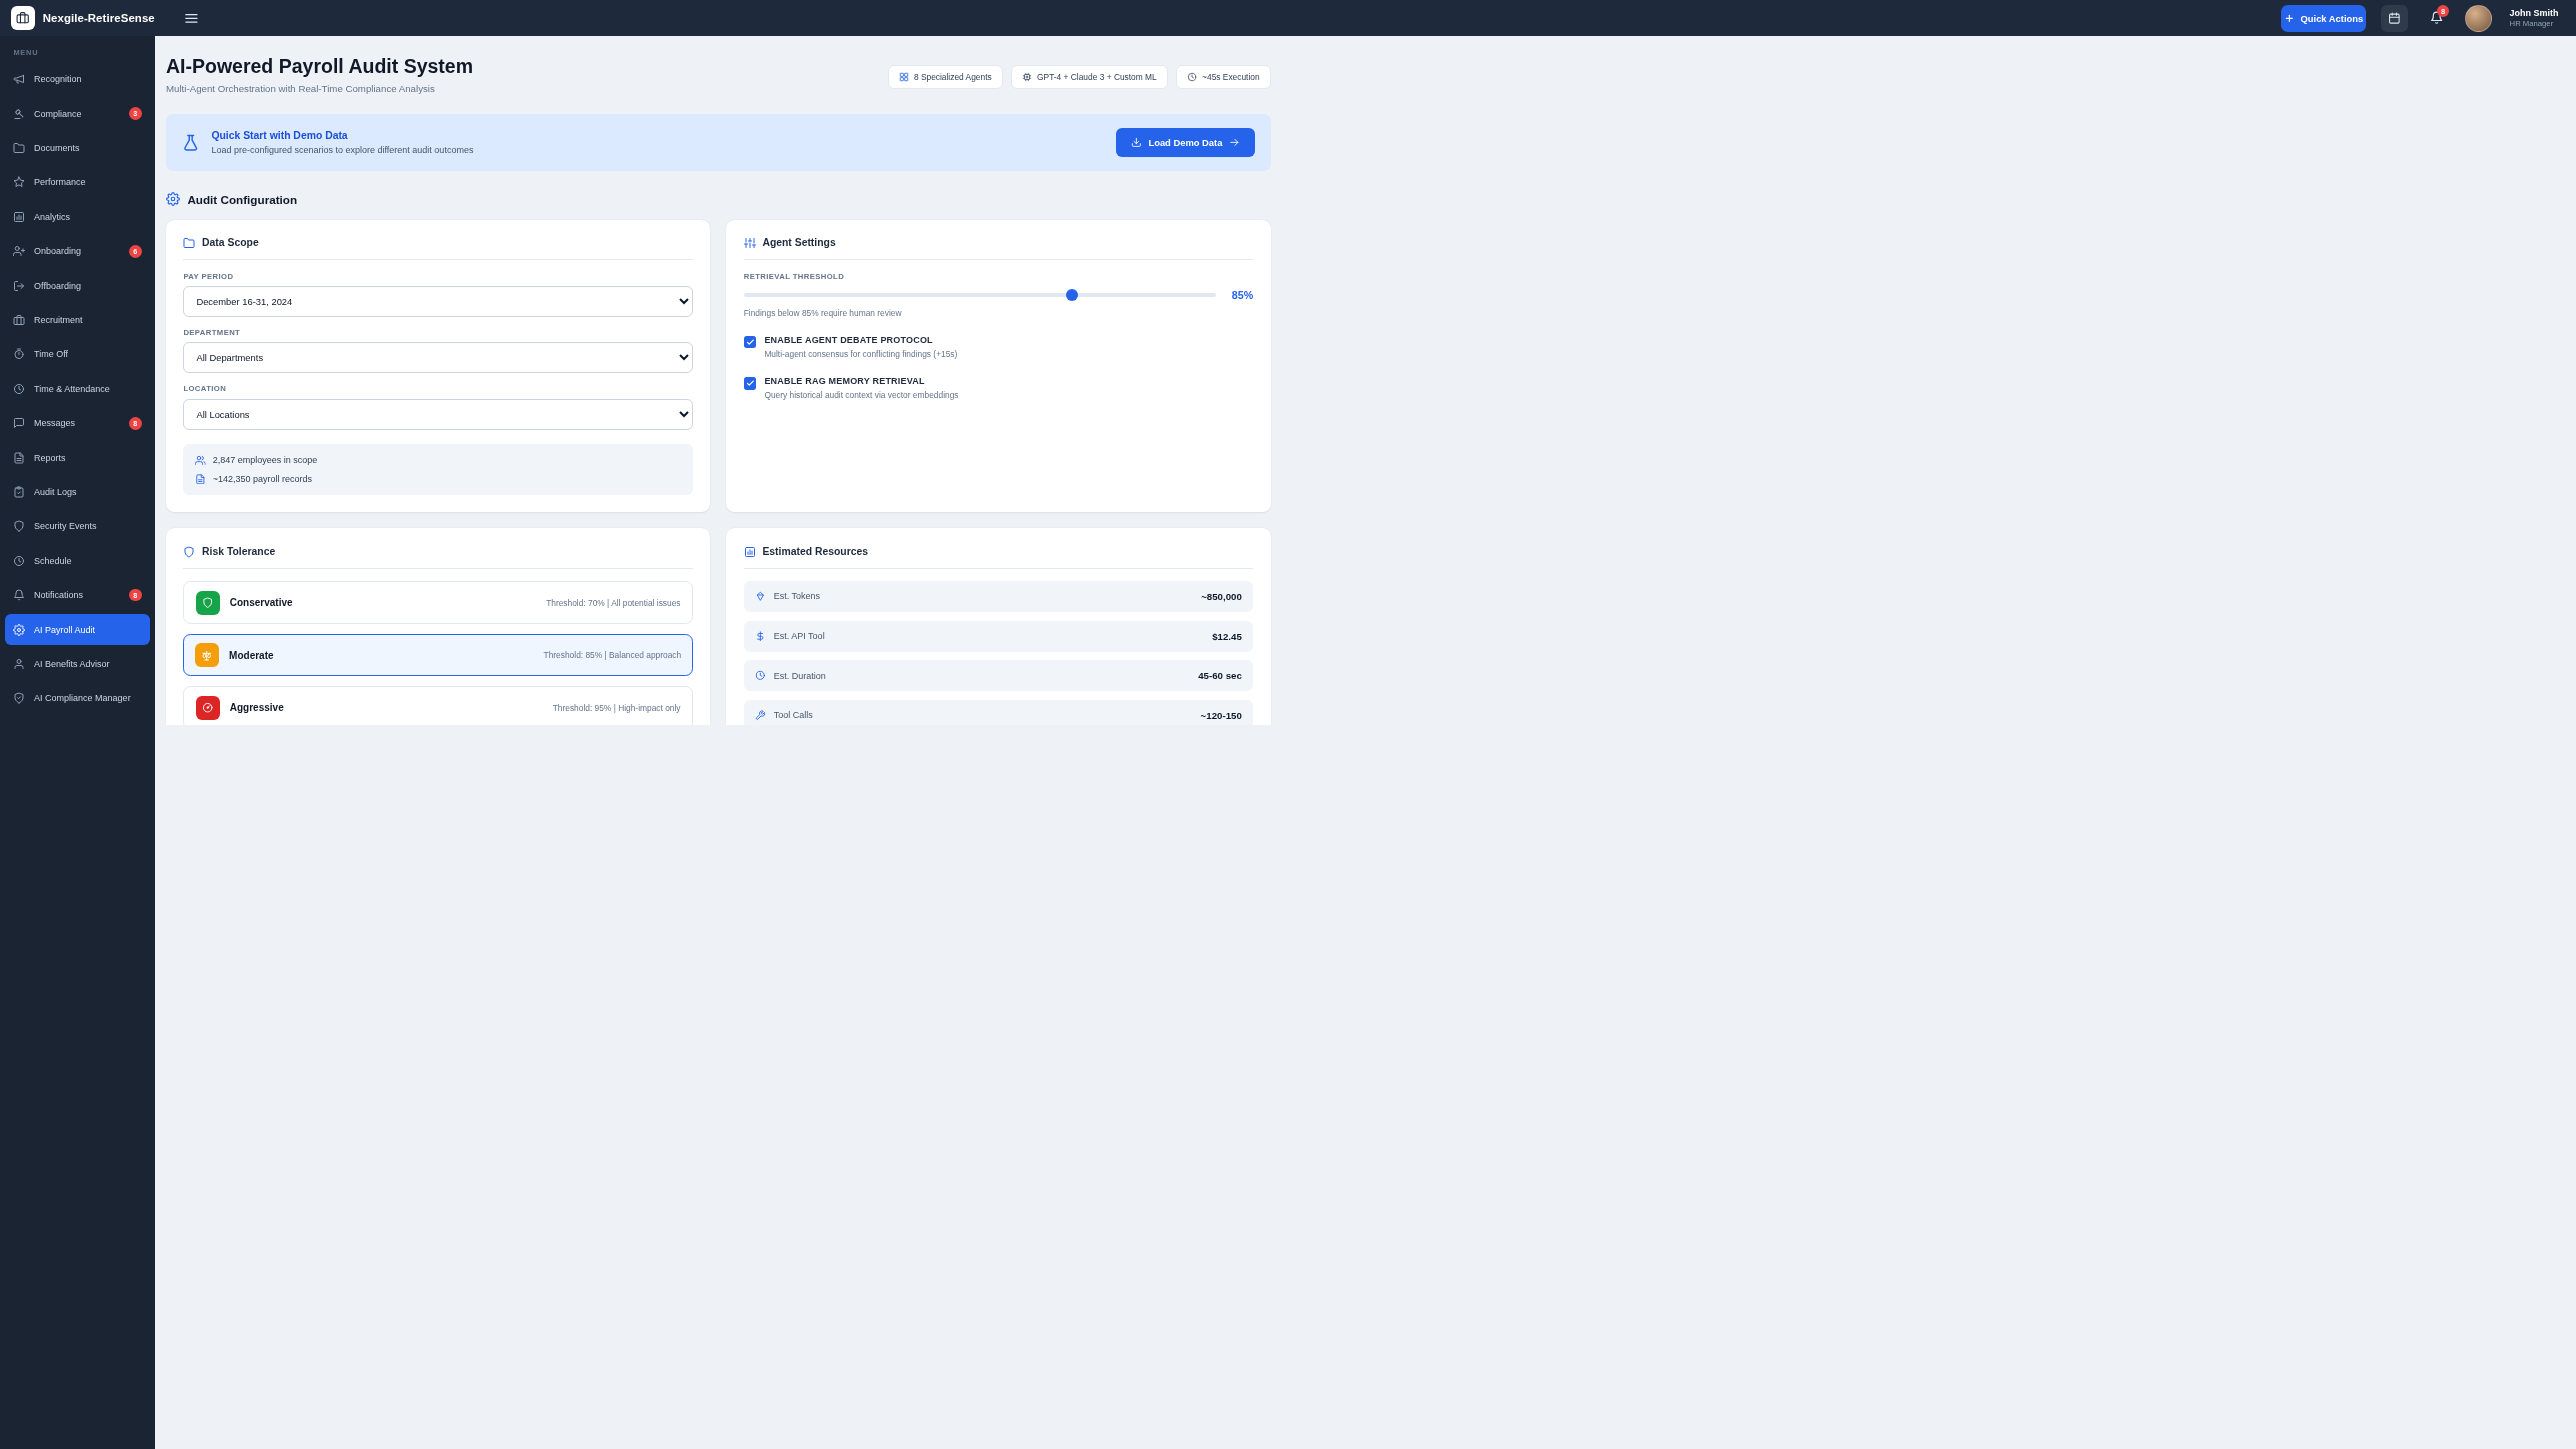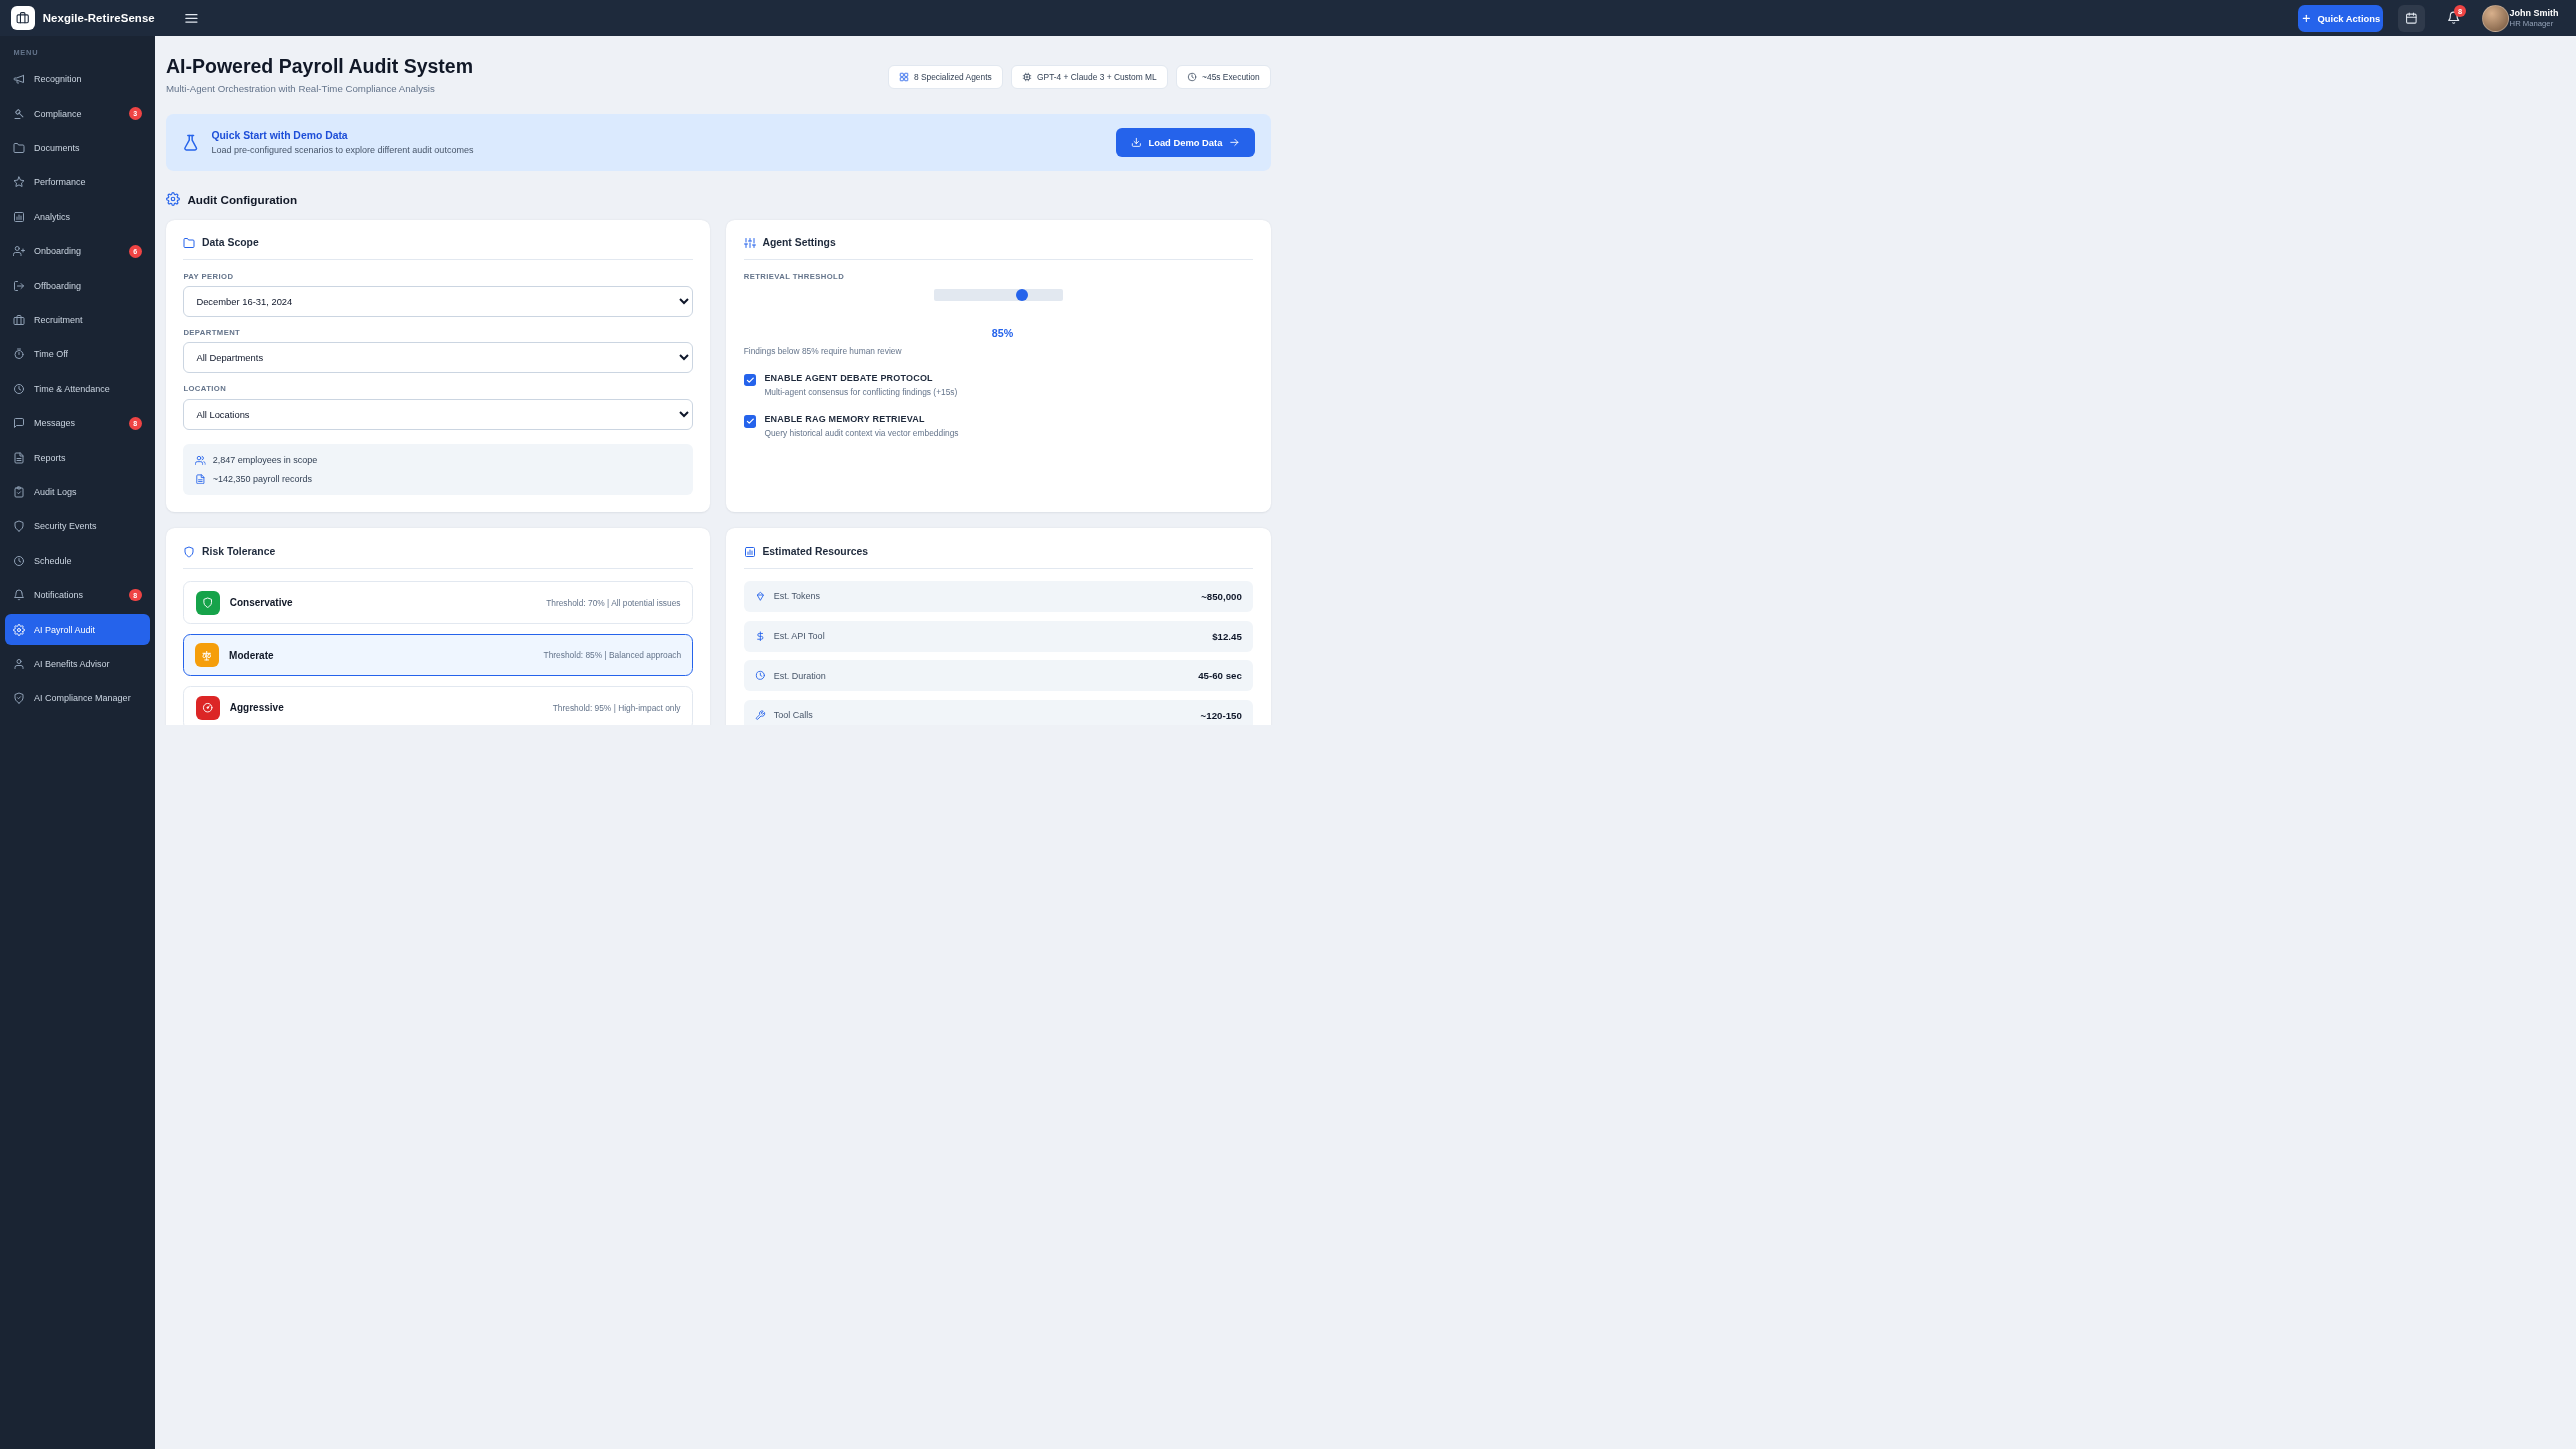--- a/index.html
+++ b/index.html
@@ -39,21 +39,21 @@
     width: 27px; height: 27px; border-radius: 6px; border: none; cursor: pointer;
     background: rgba(255,255,255,0.08); color: #e2e8f0;
     display: flex; align-items: center; justify-content: center;
   }
   .bell-wrap { position: relative; width: 27px; height: 27px; display: flex; align-items: center; justify-content: center; color: #e2e8f0; cursor: pointer; }
   .bell-badge {
     position: absolute; top: 0.7px; right: 0.7px; min-width: 12px; height: 12px;
     background: #ef4444; color: #fff; border-radius: 6px; font-size: 7.4px; font-weight: bold;
     display: flex; align-items: center; justify-content: center; padding: 0 2.7px;
   }
-  .user-chip { display: flex; align-items: center; gap: 1px; cursor: pointer; }
+  .user-chip { display: flex; align-items: center; gap: 18px; cursor: pointer; }
   .avatar {
     width: 27px; height: 27px; border-radius: 50%;
     background: radial-gradient(circle at 35% 30%, #d8b08c, #8a6a4f 75%);
     border: 1.3px solid rgba(255,255,255,.25);
   }
   .user-name { color: #ffffff; font-size: 9px; font-weight: bold; line-height: 1.25; }
   .user-role { color: #94a3b8; font-size: 7.7px; line-height: 1.25; }
 
   
   .sidebar {
@@ -139,21 +139,21 @@
     width: 100%; height: 31px; border: 0.7px solid #cbd5e1; border-radius: 6px;
     background: #ffffff; font-family: inherit; font-size: 9.4px; color: #0f172a;
     padding: 0 8px; cursor: pointer;
   }
   .scope-stats { background: #f1f5f9; border-radius: 6px; padding: 10.7px 12px; margin-top: 14.8px; }
   .stat-row { display: flex; align-items: center; gap: 6.7px; font-size: 9px; color: #334155; }
   .stat-row + .stat-row { margin-top: 8px; }
   .stat-row .ic { color: #2563eb; }
 
   
-  .slider-row { display: flex; align-items: center; gap: 26px; margin-top: 8px; flex-direction: column; }
+  .slider-row { display: flex; align-items: center; gap: 8px; margin-top: 8px; }
   input[type="range"] {
     -webkit-appearance: none; appearance: none; flex: 1; height: 4px;
     background: #e2e8f0; border-radius: 2px; outline: none; cursor: pointer;
   }
   input[type="range"]::-webkit-slider-thumb {
     -webkit-appearance: none; appearance: none; width: 12px; height: 12px;
     border-radius: 50%; background: #2563eb; border: none; cursor: pointer;
   }
   .slider-val { color: #2563eb; font-size: 10.7px; font-weight: bold; min-width: 29.5px; text-align: right; }
   .slider-note { font-size: 8.4px; color: #64748b; margin-top: 6.7px; }

